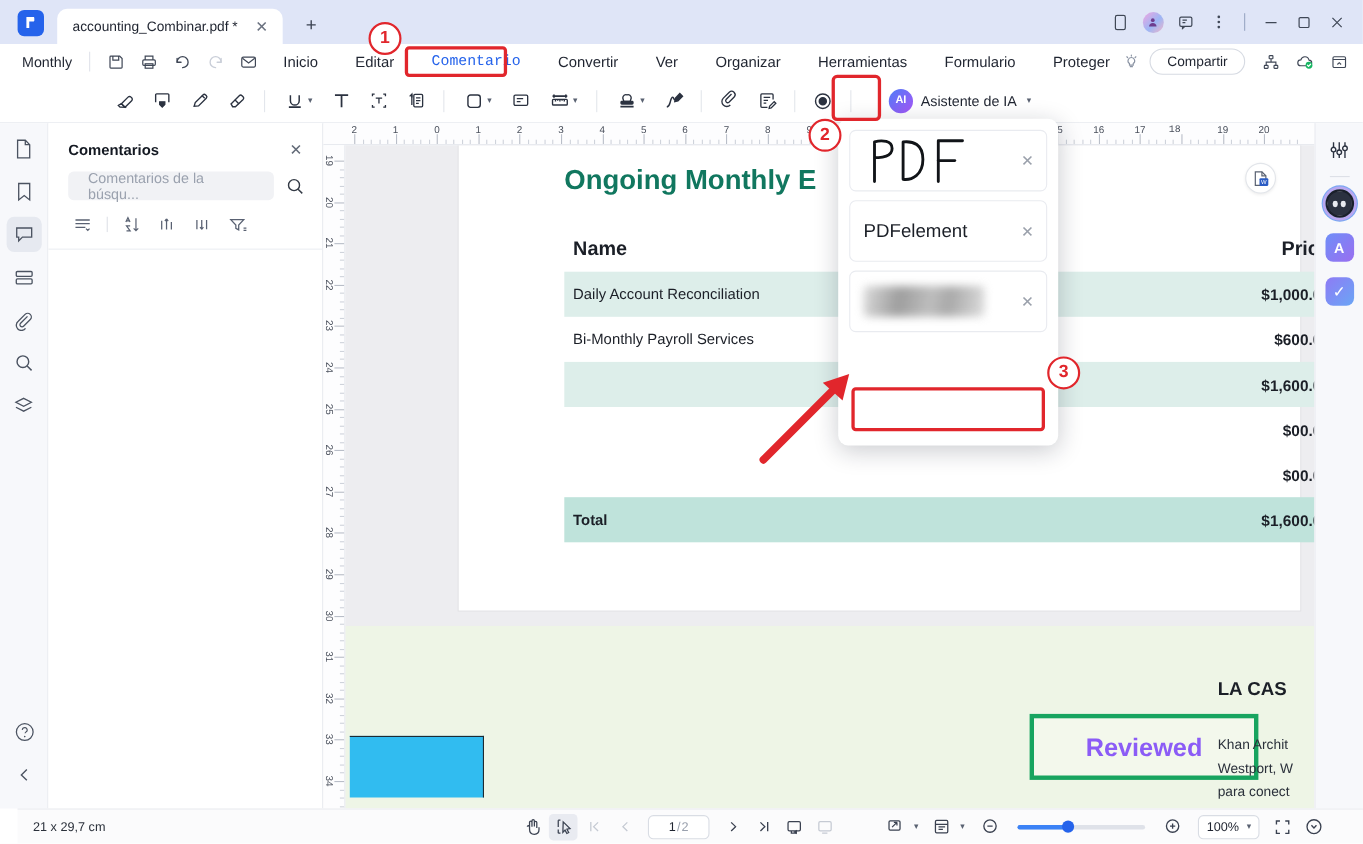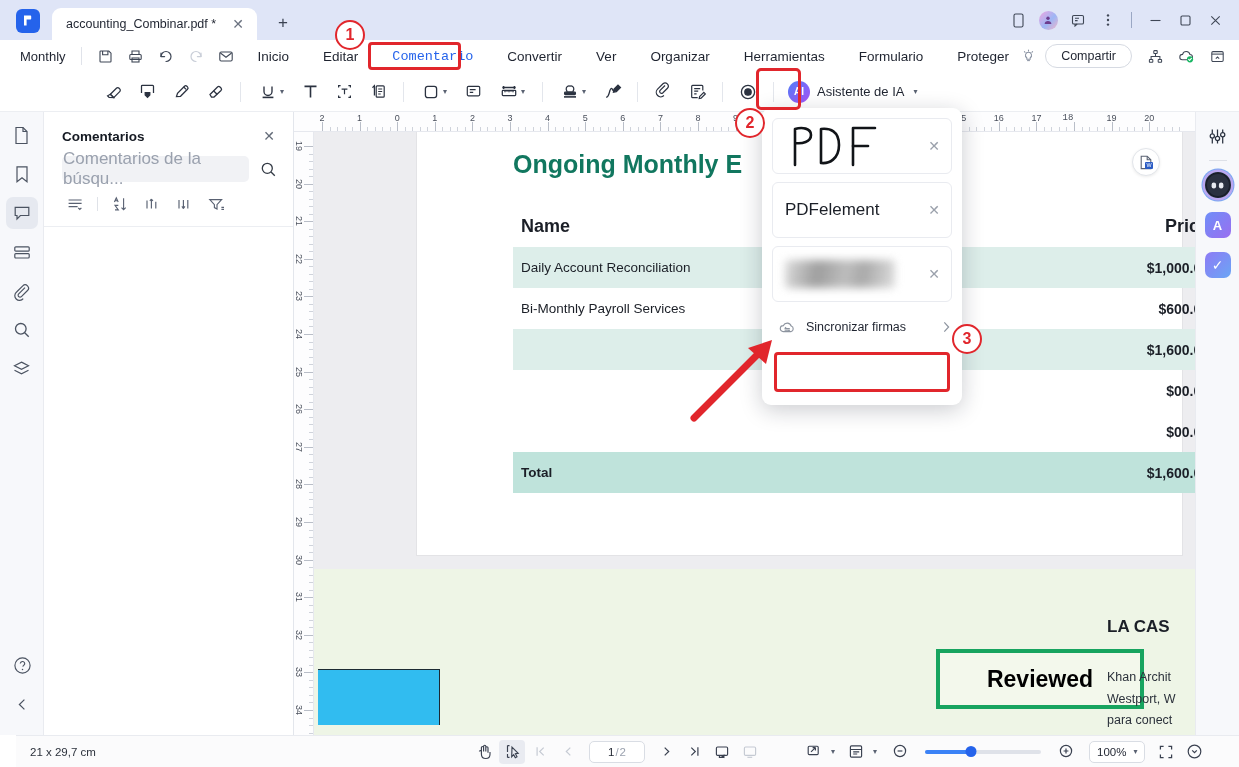--- a/index.html
+++ b/index.html
@@ -103,21 +103,21 @@
   .rb.with-caret { width: 44px; }
   .caret { font-size: 8px; margin-left: 2px; color:#5a6272; }
   .rb-sep { width:1px;height:20px;background:#e3e6ec;margin:0 8px; }
   .ai-btn {
     display:flex; align-items:center; gap:7px; cursor:pointer; padding: 3px 6px;
   }
   .ai-circle {
     width:22px;height:22px;border-radius:50%;
     background: linear-gradient(135deg,#4f7cf7,#a855f7);
     color:#fff;font-size:10px;font-weight:bold;
-    display:flex;align-items:center;justify-content:center;
+    display:flex;align-items:center;justify-content:center;margin-left:20px;
   }
   .ai-label { font-size: 13px; color:#1f2430; }
 
   
   .rail {
     position: absolute; top: 112px; left: 0; width: 44px; height: 623px;
     background: #f7f8fb; border-right: 1px solid #e9ebf0;
   }
   .rail-ic {
     width: 32px; height: 32px; margin: 7px auto; border-radius: 7px;
@@ -133,22 +133,22 @@
   }
   .panel-head {
     display:flex; align-items:center; padding: 14px 14px 8px 18px;
   }
   .panel-title { font-size: 13.5px; font-weight: bold; color:#141922; flex:1; }
   .panel-close { width:20px;height:20px;display:flex;align-items:center;justify-content:center;
                  color:#636b78; font-size:14px; cursor:pointer;}
   .panel-search { display:flex; align-items:center; padding: 2px 14px 0 18px; gap: 8px;}
   .search-box {
     flex: 1; height: 26px; border-radius: 5px; background:#f1f2f5;
-    display:flex; align-items:center; padding: 0 1px;
-    font-size: 17px; color:#9aa1ae; cursor:text;
+    display:flex; align-items:center; padding: 0 18px;
+    font-size: 13px; color:#9aa1ae; cursor:text;
   }
   .search-ic { width:22px;height:22px;display:flex;align-items:center;justify-content:center;color:#333a45;cursor:pointer;}
   .panel-tools {
     display:flex; align-items:center; padding: 10px 14px 10px 16px; gap: 2px;
     border-bottom: 1px solid #eceef2;
   }
   .pt-ic { width:30px;height:24px;display:flex;align-items:center;justify-content:center;color:#596172;cursor:pointer;}
   .pt-sep { width:1px;height:14px;background:#dfe2e8;margin:0 5px;}
   .empty-state {
     margin-top: 110px; display:flex;flex-direction:column;align-items:center;
@@ -211,21 +211,21 @@
     background:#eef5e6;
   }
   .khan-wrap { position:absolute; left:222px; top:85px; display:flex; align-items:center; gap:14px;}
   .khan-text-1 { font-size:17px; font-weight:bold; letter-spacing:3px; color:#1b1f27; line-height:1.15;}
   .khan-text-2 { font-size:11.5px; letter-spacing:2.6px; color:#2b313b; line-height:1.4;}
   .reviewed-box {
     position:absolute; left:622px; top:80px; width:208px; height:60px;
     border:4px solid #17a45f; background:#f3f8ec;
     display:flex;align-items:center;justify-content:center;
   }
-  .reviewed-text { font-size:23px; font-weight:bold; color:#000000; }
+  .reviewed-text { font-size:23px; font-weight:bold; color:#8b5cf6; }
   .blue-rect {
     position:absolute; left:4px; top:100px; width:122px; height:56px;
     background:#31bcf0; border-top:1.5px solid #1c2a33; border-right:1.5px solid #1c2a33;
   }
   .lacasa {
     position:absolute; left:793px; top:48px; font-size:17px; font-weight:bold; color:#1b1f27; white-space:nowrap;
   }
   .lacasa-body {
     position:absolute; left:793px; top:98px; font-size:12.5px; color:#2b313b; line-height:1.73; white-space:nowrap;
   }
@@ -1010,30 +1010,20 @@
       <span class="sig-x">✕</span>
     </div>
     <div class="sig-item">
       <span class="sig-text">PDFelement</span>
       <span class="sig-x">✕</span>
     </div>
     <div class="sig-item">
       <div class="sig-blur"></div>
       <span class="sig-x">✕</span>
     </div>
-    <div class="sig-sync">
-      <svg width="19" height="19" viewBox="0 0 19 19" fill="none" stroke="#8d949f" stroke-width="1.15">
-        <path d="M5.2 13.6a3 3 0 01.2-6A4.2 4.2 0 0113.2 8a2.9 2.9 0 01-.3 5.6z"></path>
-        <path d="M6.6 10.6h5.2M6.6 10.6l1.5-1.4M11.8 12.2H6.6M11.8 12.2l-1.5 1.4"></path>
-      </svg>
-      <span class="sig-sync-label">Sincronizar firmas</span>
-      <svg width="11" height="14" viewBox="0 0 11 14" fill="none" stroke="#8d949f" stroke-width="1.2">
-          <path d="M3.3 2.4L7.6 7l-4.3 4.6"></path>
-        </svg>
-    </div>
   </div>
 
   <div class="hl-menu"></div>
   <div class="badge" style="left:335px; top:20px;">1</div>
 
   <div class="hl-tool"></div>
   <div class="badge" style="left:735px; top:108px;">2</div>
 
   <div class="hl-crear"></div>
   <div class="badge" style="left:952px; top:324px;">3</div>

